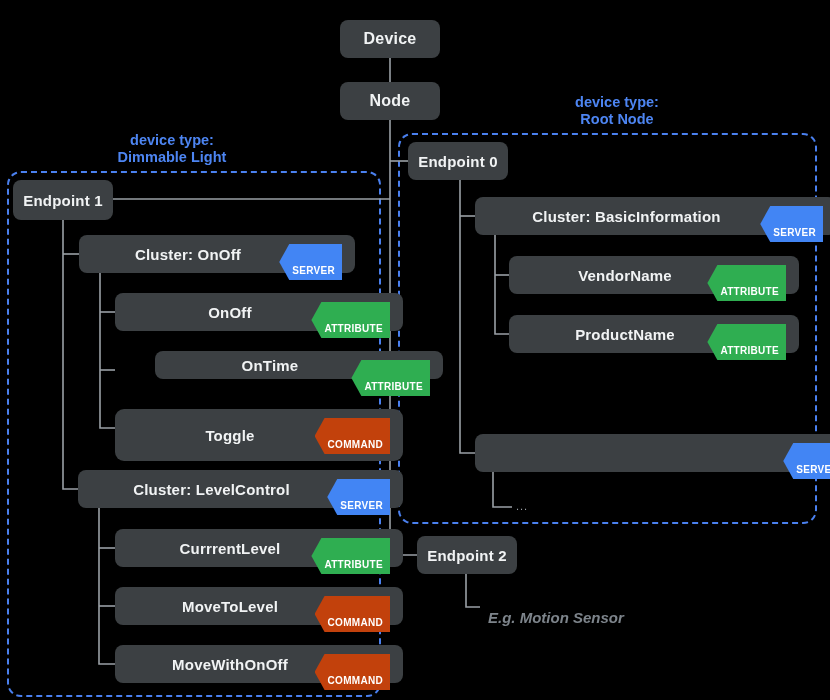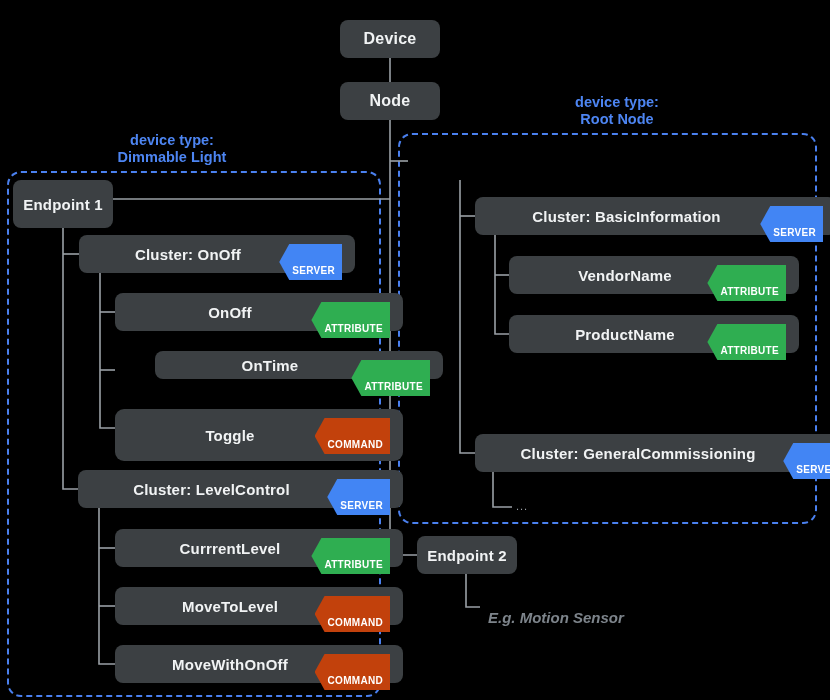--- a/index.html
+++ b/index.html
@@ -72,39 +72,41 @@
     <span>Root Node</span>
   </div>
 
   <div class="box big" style="left:340px;top:20px;width:100px;height:38px;">
     <span class="lbl">Device</span>
   </div>
   <div class="box big" style="left:340px;top:82px;width:100px;height:38px;">
     <span class="lbl">Node</span>
   </div>
 
+  <div class="box" style="left:408px;top:142px;width:100px;height:38px;">
+    <span class="lbl">Endpoint 0</span>
+  </div>
   <div class="box row" style="left:475px;top:197px;width:303px;height:38px;">
     <span class="lbl">Cluster: BasicInformation</span>
     <span class="badge server">SERVER</span>
   </div>
   <div class="box row" style="left:509px;top:256px;width:232px;height:38px;">
     <span class="lbl">VendorName</span>
     <span class="badge attribute">ATTRIBUTE</span>
   </div>
   <div class="box row" style="left:509px;top:315px;width:232px;height:38px;">
     <span class="lbl">ProductName</span>
     <span class="badge attribute">ATTRIBUTE</span>
   </div>
   <div class="box row" style="left:475px;top:434px;width:326px;height:38px;">
-    <span class="lbl">Cluster: GeneralCommissioning</span>
     <span class="badge server">SERVER</span>
   </div>
   <div class="ellipsis" style="left:516px;top:500px;">...</div>
 
-  <div class="box" style="left:13px;top:180px;width:100px;height:48px;">
+  <div class="box" style="left:13px;top:180px;width:100px;height:40px;">
     <span class="lbl">Endpoint 1</span>
   </div>
   <div class="box row" style="left:79px;top:235px;width:218px;height:38px;">
     <span class="lbl">Cluster: OnOff</span>
     <span class="badge server">SERVER</span>
   </div>
   <div class="box row" style="left:115px;top:293px;width:230px;height:38px;">
     <span class="lbl">OnOff</span>
     <span class="badge attribute">ATTRIBUTE</span>
   </div>

